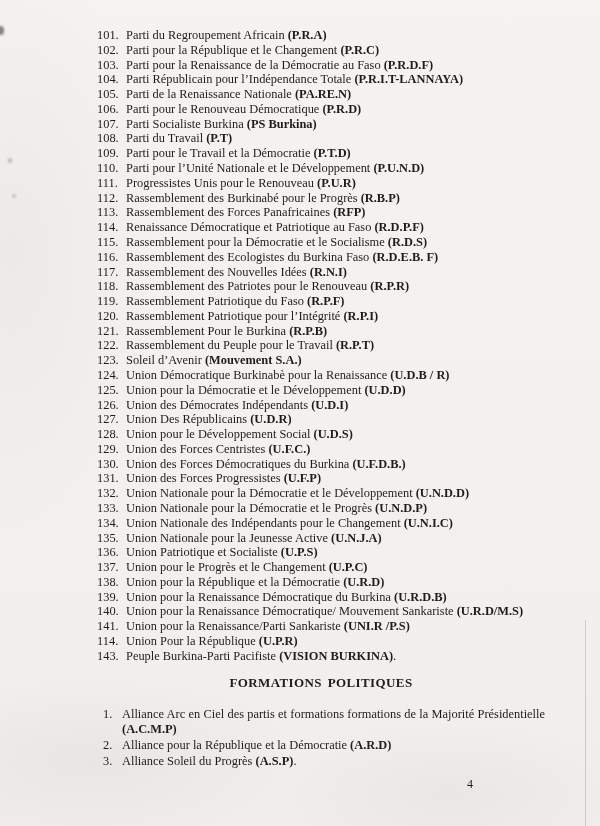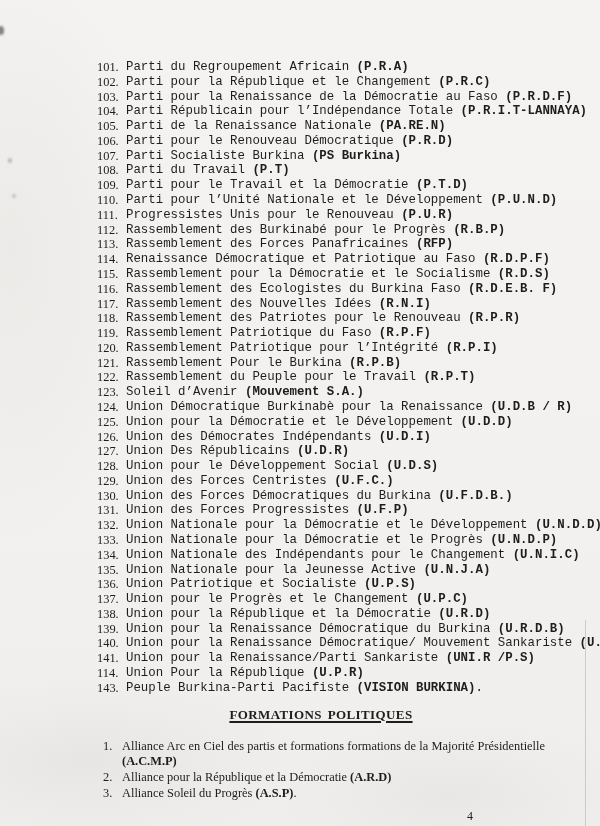--- a/index.html
+++ b/index.html
@@ -27,40 +27,38 @@
   }
   .smudge { position: absolute; background: rgba(40,38,35,0.55); border-radius: 50%; filter: blur(1px); pointer-events: none; }
   .smudge.s1 { left: -2px; top: 26px; width: 6px; height: 9px; }
   .smudge.s2 { left: 8px; top: 158px; width: 4px; height: 5px; opacity:.5; }
   .smudge.s3 { left: 12px; top: 194px; width: 4px; height: 4px; opacity:.4; }
 
   .page {
     position: absolute; inset: 0;
     padding: 28px 55px 12px 97px;
     box-sizing: border-box;
-    margin-top: 32px;
   }
   .party-list { font-size: 12.4px; }
   .row {
     display: flex;
     line-height: 14.78px;
     white-space: nowrap;
   }
   .row .num { flex: 0 0 29px; }
-  .row .txt { flex: 1 1 auto; font-family: Liberation Mono, monospace; }
+  .row .txt { flex: 1 1 auto; }
   b { font-weight: 700; }
 
   .section-heading {
     margin-top: 11px;
     text-align: center;
     font-weight: 700;
     font-size: 13px;
     letter-spacing: 0.4px;
     word-spacing: 2px;
-    text-decoration: underline;
     text-underline-offset: 2px;
     text-decoration-thickness: 1.5px;
   }
 
   .formations { margin-top: 16px; font-size: 12.4px; }
   .frm {
     display: flex;
     line-height: 15.2px;
     margin-bottom: 1px;
   }

